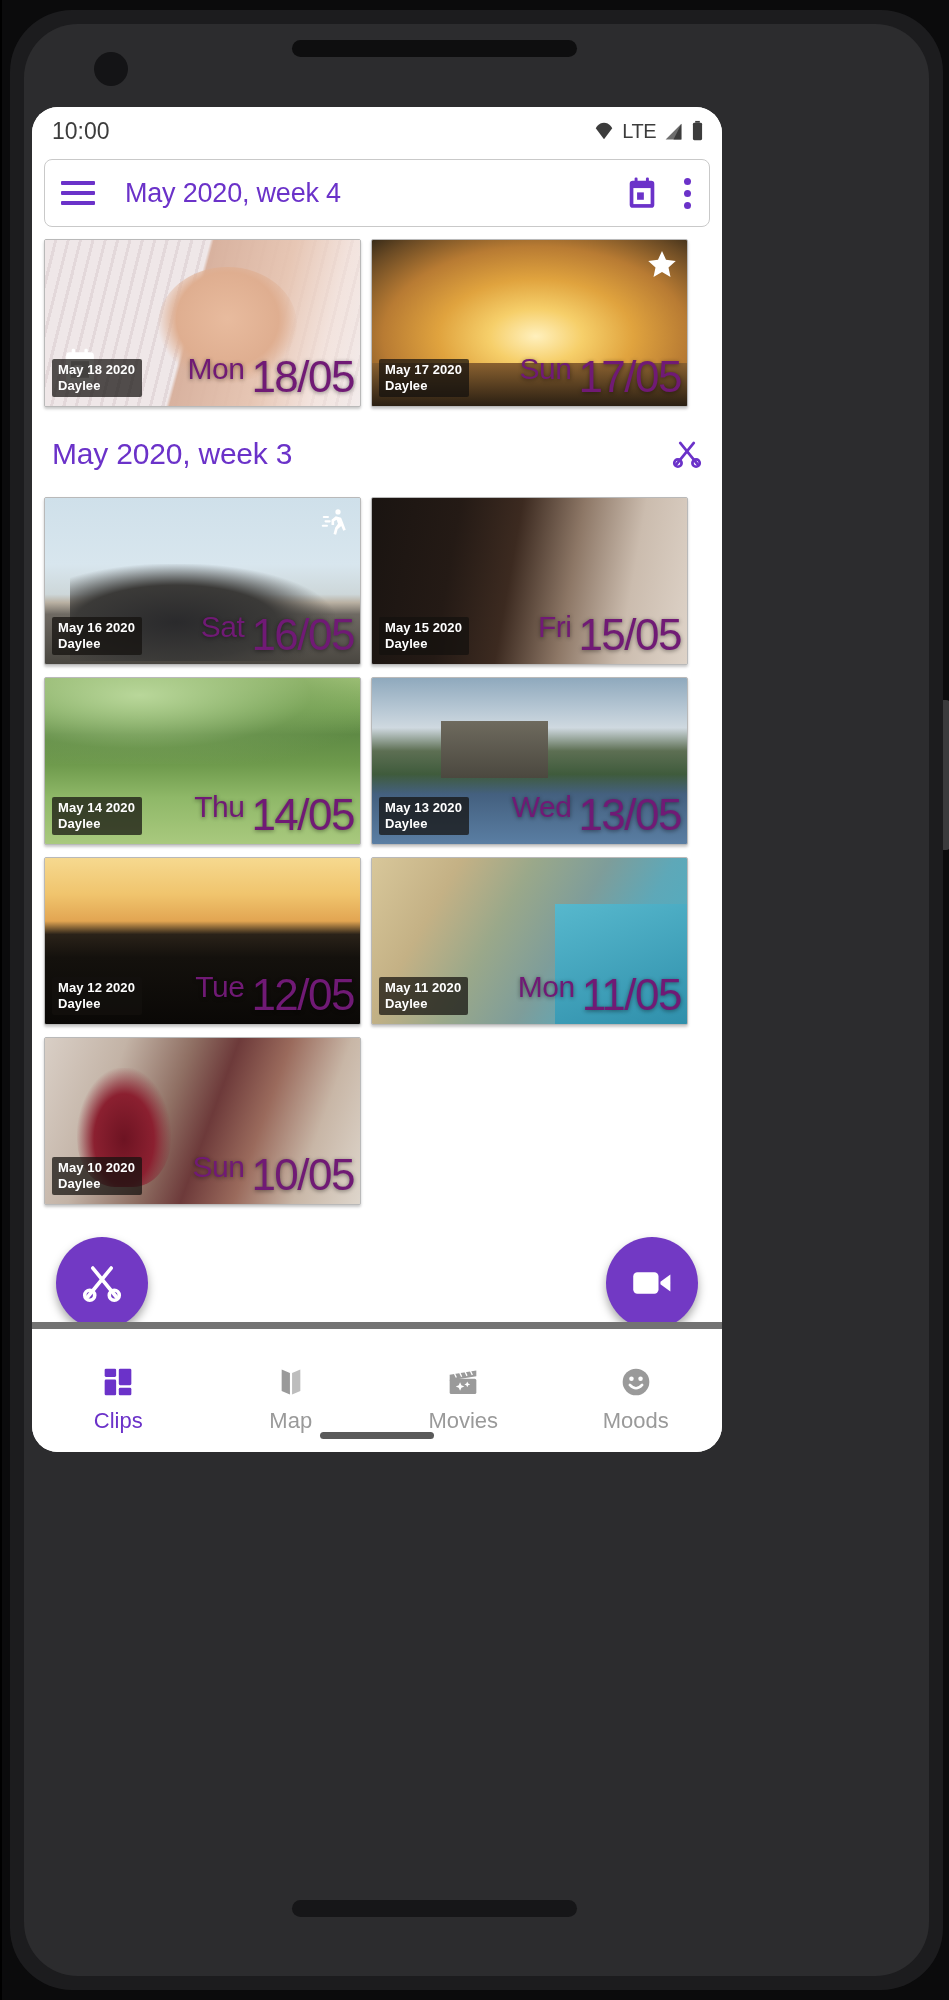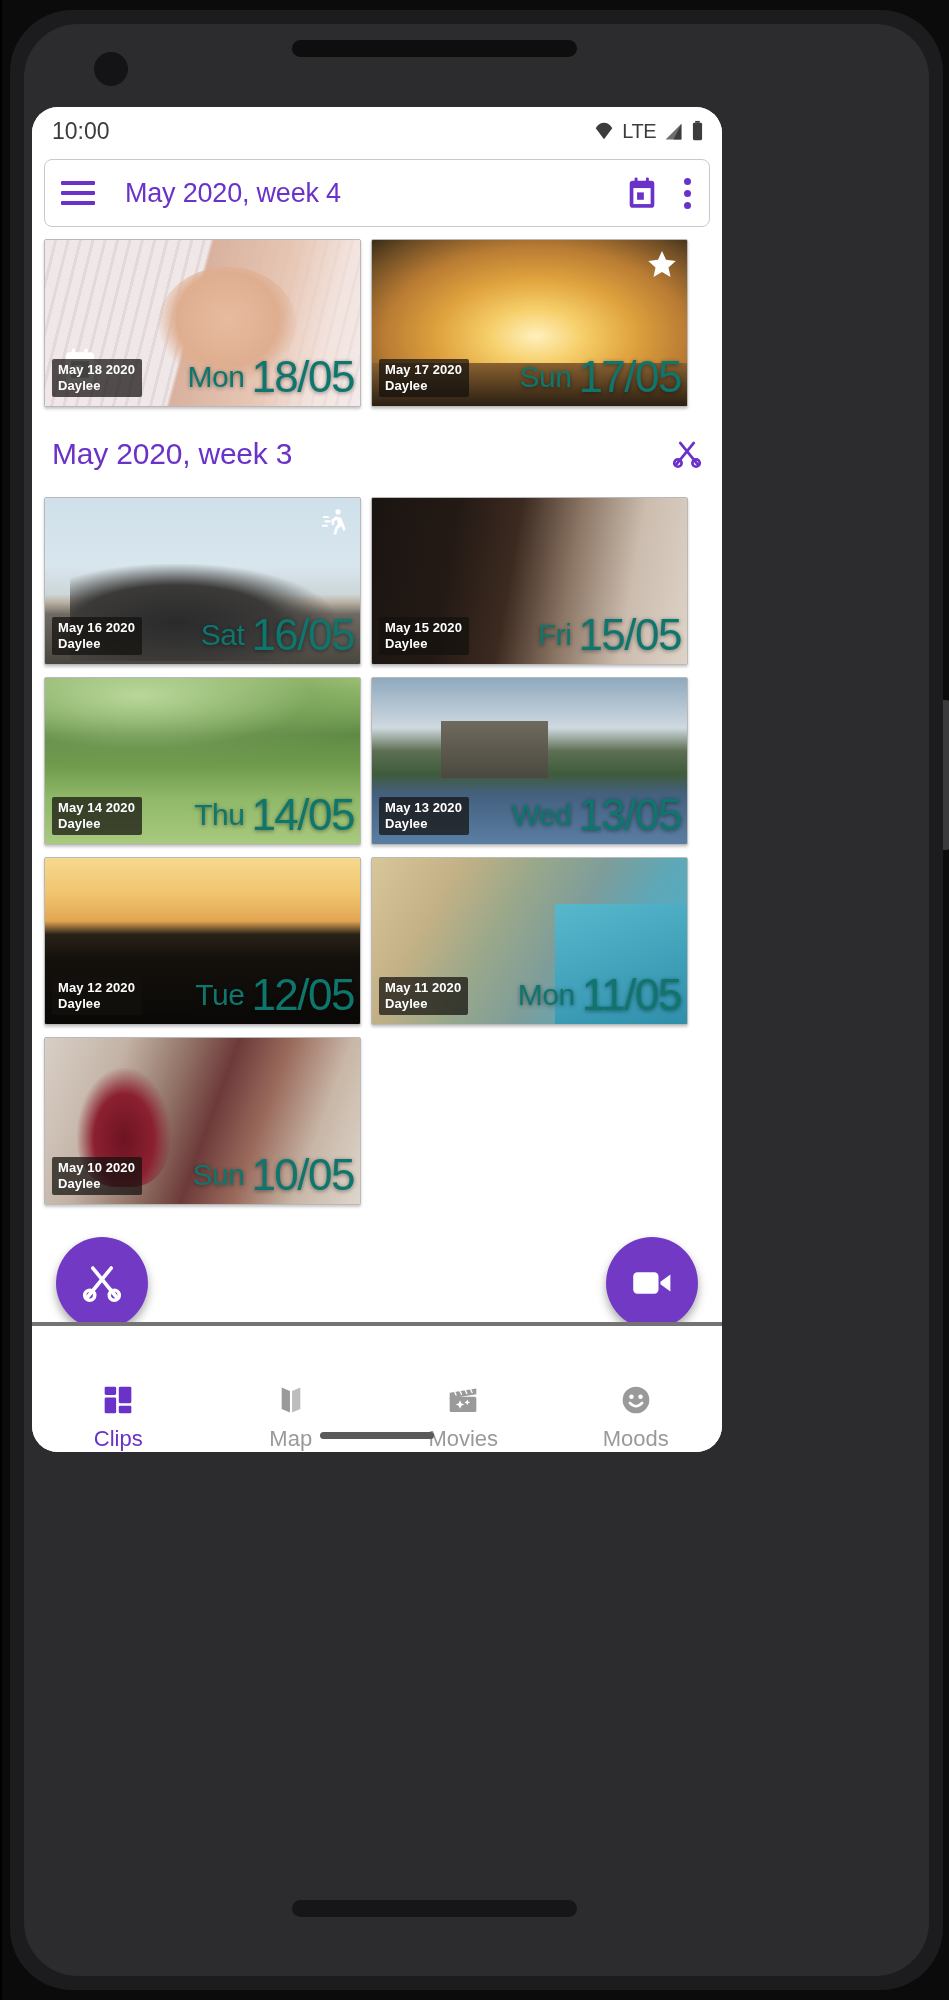--- a/index.html
+++ b/index.html
@@ -147,22 +147,22 @@
     padding: 3px 7px 4px 6px;
     border-radius: 2px;
     line-height: 1.18;
   }
   .date-chip .d1 { display: block; font-size: 13px; color: #fff; font-weight: bold; letter-spacing: 0.1px; }
   .date-chip .d2 { display: block; font-size: 13px; color: #fff; font-weight: bold; letter-spacing: 0.1px; }
 
   .big-date {
     position: absolute;
     right: 6px; bottom: 4px;
-    display: flex; align-items: center;
-    color: #0f766e;
+    display: flex; align-items: flex-start;
+    color: #701a75;
     text-shadow: 0 1px 4px rgba(0,0,0,0.45);
     font-weight: 300;
   }
   .big-date .dow { font-size: 30px; margin-right: 7px; letter-spacing: -0.5px; }
   .big-date .dmy { font-size: 44px; letter-spacing: -1.5px; }
 
   .badge-tr {
     position: absolute;
     right: 10px; top: 9px;
     width: 30px; height: 30px;
@@ -195,22 +195,22 @@
   }
   #fab-cut { left: 24px; bottom: 123px; }
   #fab-video { right: 24px; bottom: 123px; }
 
   
   #bottom-nav {
     position: absolute;
     left: 0; bottom: 0;
     width: 690px; height: 130px;
     background: #fff;
-    border-top: 4px solid #737373;
-    display: flex; align-items: flex-end;
+    border-top: 7px solid #737373;
+    display: flex; align-items: center;
     padding-top: 16px;
   }
   .nav-item {
     flex: 1;
     display: flex; flex-direction: column; align-items: center; gap: 8px;
     cursor: pointer;
   }
   .nav-item .nlabel { font-size: 22px; color: #9a9a9a; }
   .nav-item.active .nlabel { color: #6b32c9; }
   .nav-icon { height: 36px; display: flex; align-items: center; justify-content: center; }

